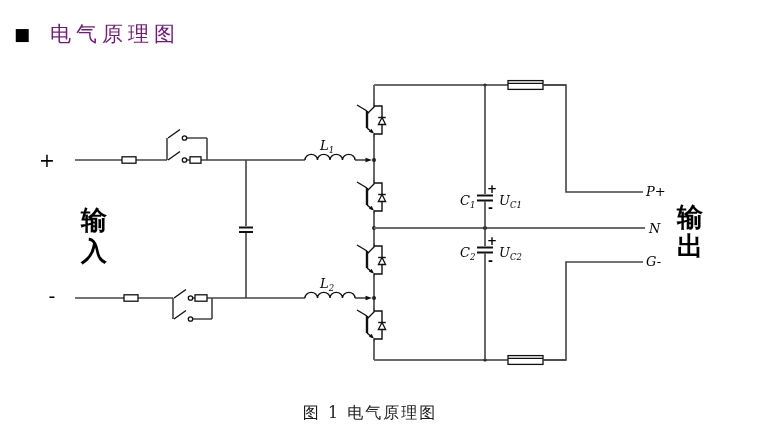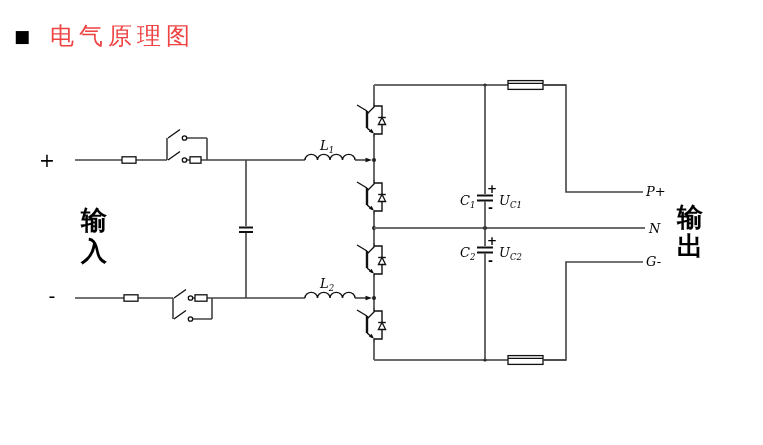--- a/index.html
+++ b/index.html
@@ -1,20 +1,20 @@
 <!DOCTYPE html>
 <html><head>
 <meta charset="utf-8">
 <style>
   html,body{margin:0;padding:0;background:#ffffff;}
   #page{position:relative;width:763px;height:445px;background:#ffffff;overflow:hidden;
         font-family:"DejaVu Serif","Liberation Serif",serif;}
   #hdr{position:absolute;left:14px;top:20px;display:flex;align-items:center;gap:20px;color:#000;}
   #hdr .bullet{font-family:"DejaVu Sans",sans-serif;font-size:17px;line-height:17px;color:#000;}
-  #hdr .title{font-size:24px;letter-spacing:5px;color:#ef4444;}
+  #hdr .title{font-size:21px;letter-spacing:5px;color:#701a75;}
   #cap{position:absolute;left:0;top:403px;width:740px;text-align:center;font-size:16px;
        letter-spacing:2px;color:#1a1a1a;}
   svg{position:absolute;left:0;top:0;}
   .wire{stroke:#444444;stroke-width:1.6;fill:none;}
   .rail{stroke:#6b6b6b;stroke-width:2.1;fill:none;}
   .sym{stroke:#111111;stroke-width:1.4;fill:none;}
   .box{stroke:#111111;stroke-width:1.3;fill:#ffffff;}
   .plate{stroke:#111111;stroke-width:2.2;fill:none;}
   .bar{stroke:#111111;stroke-width:2.4;fill:none;}
   .dot{fill:#222222;stroke:none;}
@@ -159,13 +159,14 @@
     <g>
       <text x="94" y="229" class="cjk" text-anchor="middle">输</text>
       <text x="94" y="260" class="cjk" text-anchor="middle">入</text>
     </g>
     <g>
       <text x="690" y="226" class="cjk" text-anchor="middle">输</text>
       <text x="690" y="255" class="cjk" text-anchor="middle">出</text>
     </g>
   </svg>
 
+  <div id="cap">图 1  电气原理图</div>
 </div>
 
 </body></html>

